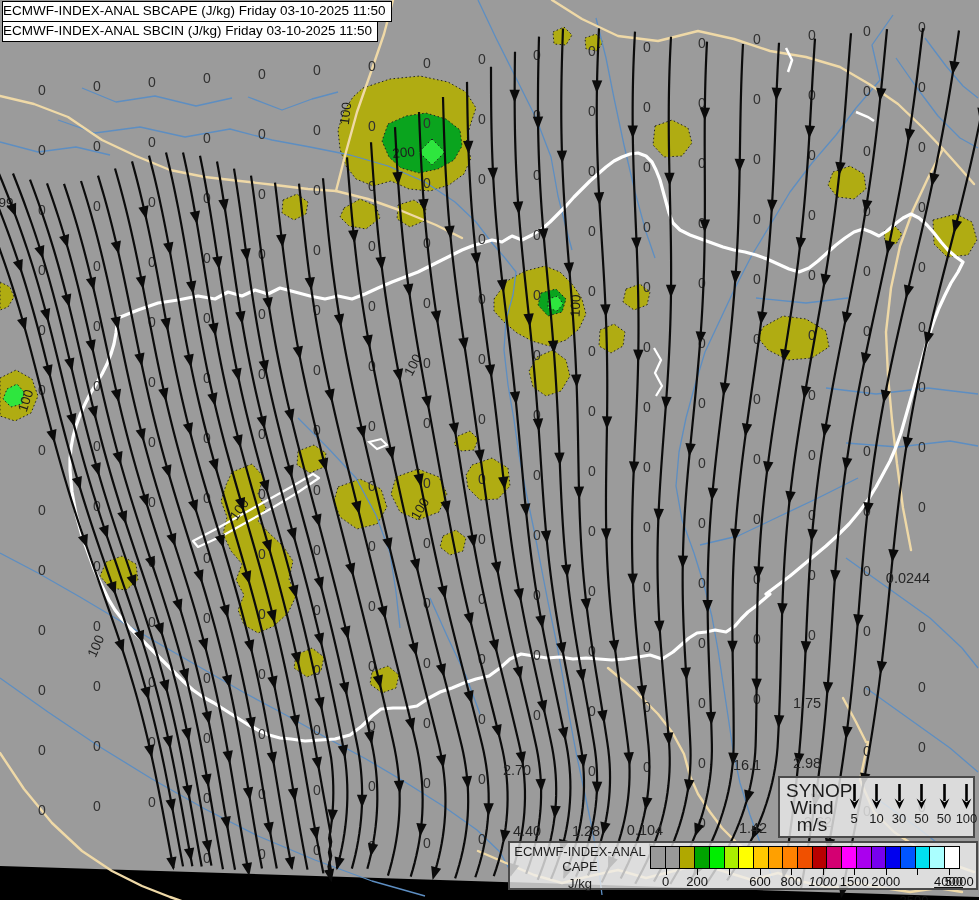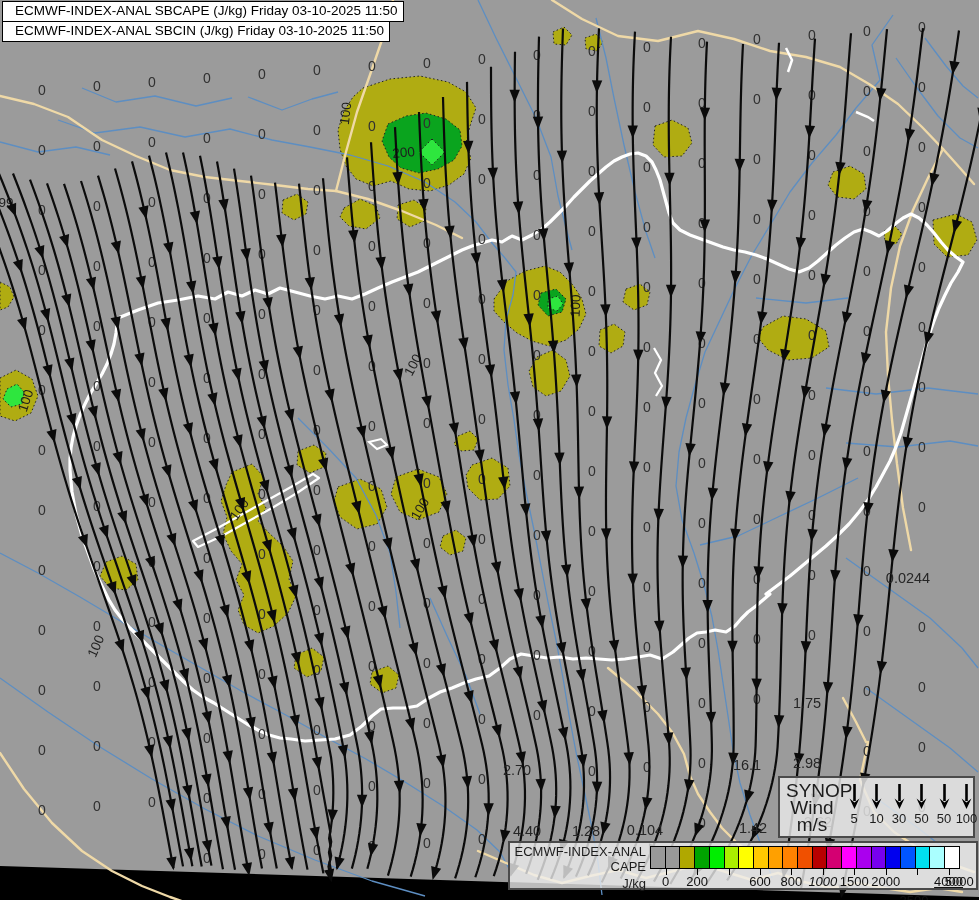--- a/index.html
+++ b/index.html
@@ -2,33 +2,33 @@
 <html><head>
 <meta charset="utf-8">
 <style>
   html,body{margin:0;padding:0;background:#666;}
   #stage{position:relative;width:979px;height:900px;overflow:hidden;background:#9b9b9b;
          font-family:"Liberation Sans",sans-serif;}
   #map{position:absolute;left:0;top:0;}
   
   #titles{position:absolute;left:2px;top:2px;z-index:30;}
   .title-box{display:table;background:#ffffff;border:1px solid #000;margin-top:-1px;
-             padding:1px 5px 2px 12px;font-size:13.5px;color:#000;white-space:nowrap;line-height:16px;}
+             padding:1px 5px 2px 0;font-size:13.5px;color:#000;white-space:nowrap;line-height:16px;}
   
   #synop{position:absolute;left:778px;top:776px;width:197px;height:62px;z-index:20;
          background:rgba(233,233,233,0.82);border:2px solid #4a4a4a;box-sizing:border-box;}
   #synop .wcol{position:absolute;left:6px;top:4px;width:52px;text-align:center;
                font-size:19px;color:#1c1c1c;line-height:17px;}
   .arrow-item{position:absolute;top:4px;width:24px;text-align:center;}
   .arrow-item svg{display:block;margin:0 auto;}
   .arrow-item .spd{font-size:13px;color:#1c1c1c;margin-top:1px;}
   
   #capeleg{position:absolute;left:508px;top:841px;width:470px;height:49px;z-index:20;
            background:rgba(240,240,240,0.78);border:2px solid #4a4a4a;box-sizing:border-box;}
-  #capeleg .ltext{position:absolute;left:4px;top:1px;width:132px;text-align:right;
+  #capeleg .ltext{position:absolute;left:4px;top:1px;width:132px;text-align:center;
                   font-size:13px;color:#1c1c1c;line-height:15px;}
   #cbar{position:absolute;left:140px;top:3px;height:23px;display:flex;}
   .cbar-cell{width:15.71px;height:23px;border:1px solid #000;margin-left:-1px;box-sizing:border-box;}
   .cbar-cell:first-child{margin-left:0;}
   .cbar-tick{position:absolute;top:26px;width:1px;height:6px;background:#000;}
   .cbar-lab{position:absolute;top:31px;transform:translateX(-50%);font-size:13px;color:#111;white-space:nowrap;}
 </style>
 </head>
 <body>
 

